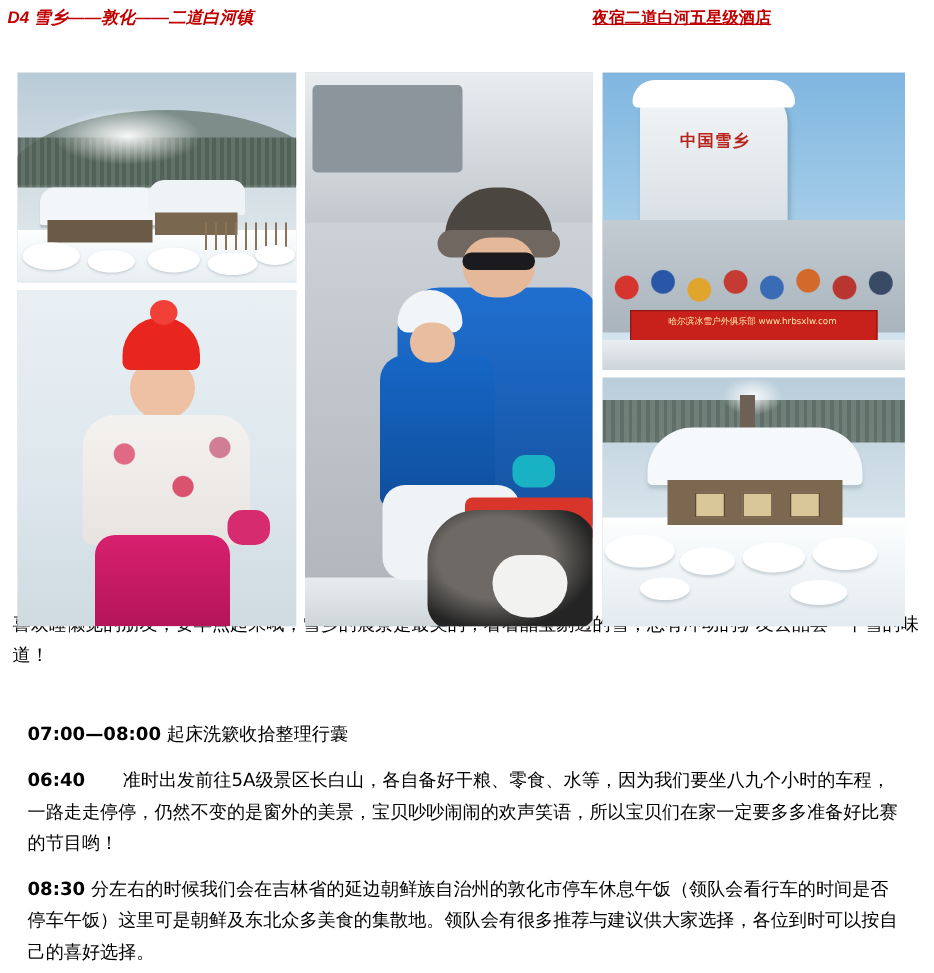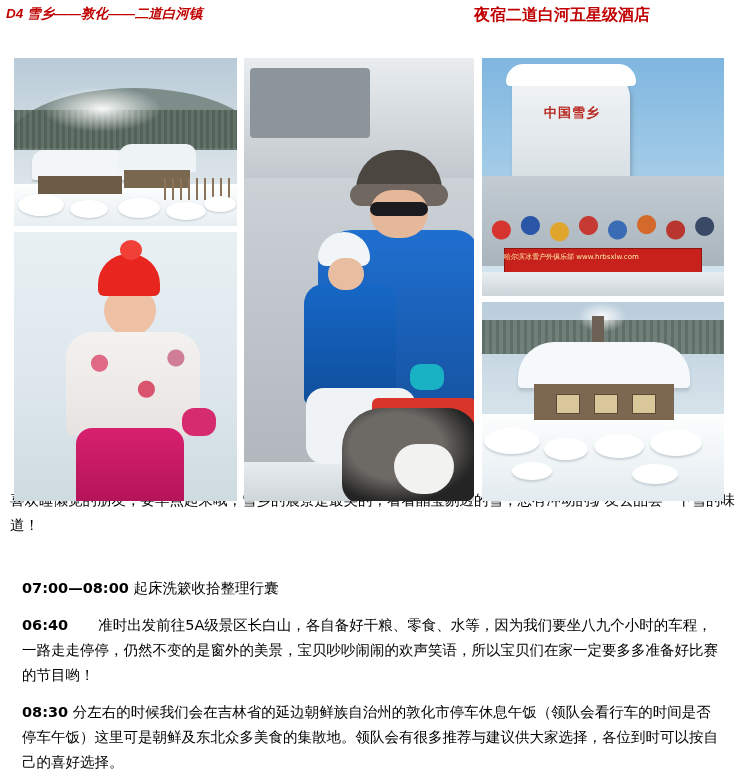--- a/index.html
+++ b/index.html
@@ -36,24 +36,25 @@
     font-weight: bold;
     color: #c00000;
     letter-spacing: 0px;
     white-space: nowrap;
     font-style: italic;
   }
   .hdr-right {
     position: absolute;
     left: 474px;
     top: 5px;
-    font-size: 16px;
+    font-size: 13px;
     font-weight: bold;
     color: #c00000;
     white-space: nowrap;
+    text-decoration: underline;
   }
 
   
   .gallery {
     position: relative;
     margin: 8px 0 0 8px;
     width: 722px;
     height: 440px;
   }
   .photo {
@@ -231,21 +232,21 @@
       radial-gradient(circle at 80% 60%, #b9352f 0 9px, transparent 10px),
       radial-gradient(circle at 92% 56%, #394a66 0 9px, transparent 10px),
       linear-gradient(#c3ccd3, #aab4bc);
   }
   .p3 .banner {
     position: absolute; left: 22px; top: 190px; width: 196px; height: 30px;
     background: #c8201a; border: 1px solid #8c1510;
   }
   .p3 .bannertext {
     position: absolute; left: 22px; top: 194px; width: 196px;
-    text-align: left; color: #ffe9a8; font-size: 7px; line-height: 11px;
+    text-align: center; color: #ffe9a8; font-size: 7px; line-height: 11px;
     font-family: "DejaVu Sans", sans-serif;
   }
   .p3 .base {
     position: absolute; left: 0; top: 214px; width: 100%; height: 24px;
     background: linear-gradient(#e9eef1, #cdd5da);
   }
 
   
   .p4 { left: 6px; top: 196px; width: 223px; height: 269px; }
   .p4 .bg { background: linear-gradient(#e9f0f4 0%, #dce6ec 60%, #cfdae1 100%); }

